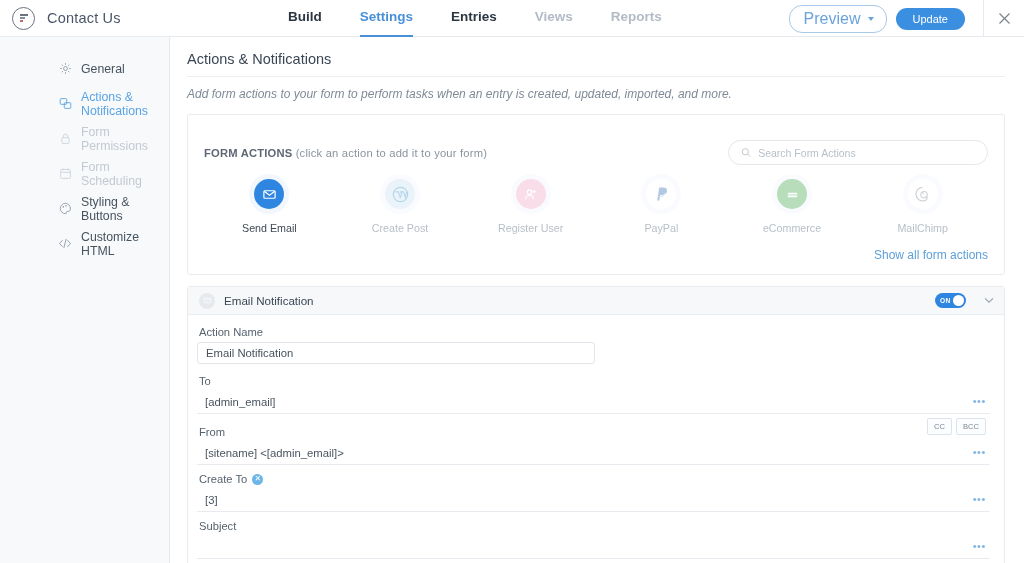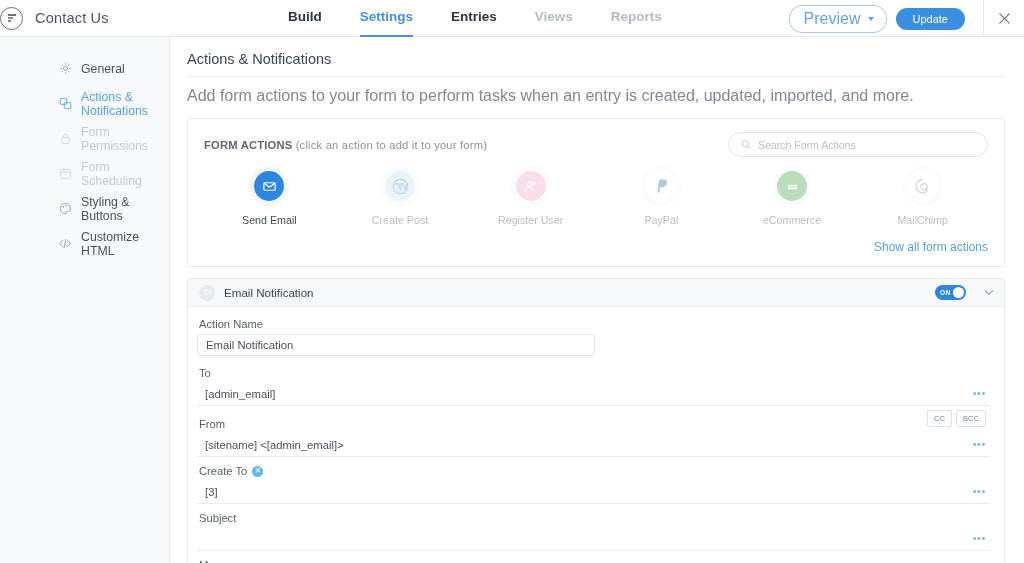--- a/index.html
+++ b/index.html
@@ -13,21 +13,21 @@
   .app { width: 1024px; height: 563px; display: flex; flex-direction: column; position: relative; }
 
   
   .topbar {
     height: 37px; min-height: 37px;
     background: #ffffff;
     border-bottom: 1px solid #e6e9ed;
     display: flex; align-items: center;
     position: relative;
   }
-  .brand { display: flex; align-items: center; width: 250px; }
+  .brand { display: flex; align-items: center; padding-left: 12px; width: 250px; }
   .brand-logo {
     width: 23px; height: 23px; border-radius: 50%;
     border: 1.5px solid #6b7280;
     display: flex; align-items: center; justify-content: center;
     color: #6b7280;
   }
   .brand-title {
     margin-left: 12px; font-size: 14.5px; color: #4a5568; letter-spacing: .2px;
   }
   .nav { display: flex; align-items: flex-end; height: 37px; gap: 38px; margin-left: 38px; }
@@ -84,30 +84,30 @@
 
   .content {
     flex: 1; background: #ffffff; padding: 14px 19px 0 17px;
     overflow: hidden; position: relative;
   }
   .page-title {
     font-size: 14.5px; color: #3a4654; padding-bottom: 9px;
     border-bottom: 1px solid #eceff2;
   }
   .page-sub {
-    font-size: 16px; color: #7f8a96;
+    font-size: 12px; font-style: italic; color: #7f8a96;
     padding: 10px 0 13px 0;
   }
 
   
   .panel {
     border: 1px solid #e9ecef; border-radius: 3px; background: #fff;
   }
   .fa-panel { padding: 13px 16px 10px 16px; }
-  .fa-head { display: flex; align-items: center; justify-content: space-between; }
+  .fa-head { display: flex; align-items: center; justify-content: space-between; margin-top: 12px; }
   .fa-title { font-size: 11.2px; color: #5d6874; font-weight: bold; letter-spacing: .2px; }
   .fa-title span { font-weight: normal; color: #8b949e; }
   .search-box {
     width: 260px; height: 25px; border: 1px solid #e3e7ea; border-radius: 13px;
     display: flex; align-items: center; gap: 7px; padding: 0 12px;
   }
   .search-box input {
     border: none; outline: none; font-size: 10.5px; color: #6b7680;
     font-family: "Liberation Sans", sans-serif; width: 100%; background: transparent;
   }

